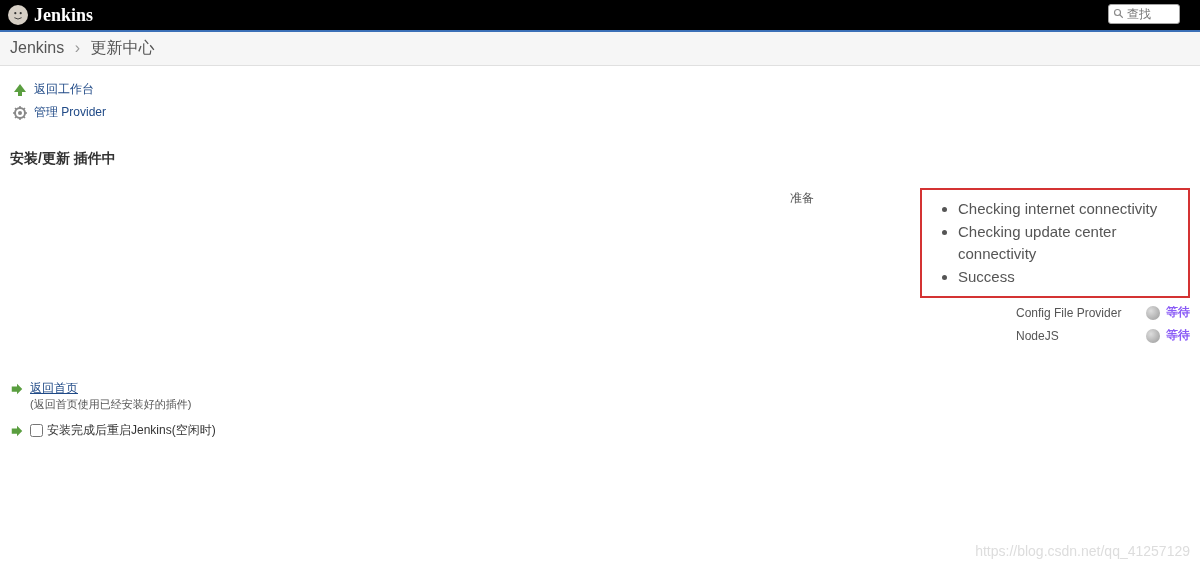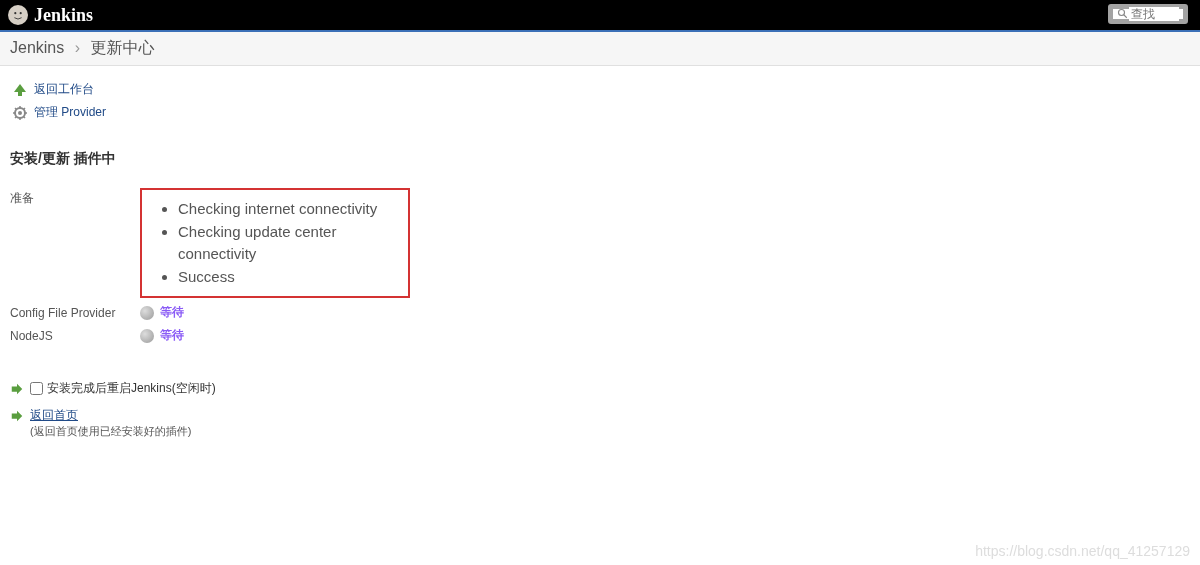--- a/index.html
+++ b/index.html
@@ -3,37 +3,37 @@
   <meta charset="utf-8">
   <style>
     * { margin: 0; padding: 0; box-sizing: border-box; }
     body { font-family: Arial, "Microsoft YaHei", sans-serif; font-size: 12px; color: #333; background: #fff; width: 1200px; }
     
     .topbar { background: #000; height: 30px; display: flex; align-items: center; padding: 0 8px; position: relative; }
     .topbar-border { height: 2px; background: #3c70b7; width: 100%; }
     .logo-wrap { display: flex; align-items: center; gap: 6px; }
     .logo-icon { width: 20px; height: 20px; background: #d6cfc5; border-radius: 50%; display: flex; align-items: center; justify-content: center; font-size: 14px; }
     .logo-text { color: #fff; font-weight: bold; font-size: 18px; font-family: Georgia, serif; }
-    .search-wrap { position: absolute; right: 12px; top: 4px; display: flex; align-items: center; background: #fff; border: 5px solid #a3a3a3; border-radius: 3px; padding: 0 4px; height: 20px; }
+    .search-wrap { position: absolute; right: 20px; top: 4px; display: flex; align-items: center; background: #fff; border: 1px solid #a3a3a3; border-radius: 3px; padding: 0 4px; height: 20px; }
     .search-icon-svg { width: 12px; height: 12px; fill: #888; }
     .search-input { border: none; outline: none; font-size: 12px; width: 50px; padding-left: 2px; color: #666; }
     
     .breadcrumb { background: #f6f6f6; border-bottom: 1px solid #e0e0e0; padding: 6px 10px; font-size: 16px; color: #555; }
     .breadcrumb a { color: #555; text-decoration: none; }
     .breadcrumb-sep { margin: 0 6px; color: #999; }
     
     .layout { display: flex; flex-direction: column; }
     .sidebar { width: 260px; padding: 12px 8px; }
     .side-item { display: flex; align-items: center; gap: 6px; padding: 3px 4px; color: #204a87; cursor: pointer; }
     .side-icon { width: 16px; height: 16px; flex-shrink: 0; }
     
     .main { flex: 1; padding: 14px 10px; }
     .page-title { font-size: 14px; font-weight: bold; color: #333; margin-bottom: 20px; }
     
-    .row { display: flex; align-items: flex-start; margin-bottom: 6px; }
+    .row { display: flex; align-items: flex-start; margin-bottom: 6px; justify-content: flex-end; }
     .row-label { width: 130px; color: #555; padding-top: 2px; font-size: 12px; }
     .row-body { flex: 0 0 auto; }
     
     .prep-box { border: 2px solid #d43333; padding: 8px 16px 8px 8px; width: 270px; }
     .prep-box ul { list-style: disc; padding-left: 28px; color: #555; font-size: 15px; }
     .prep-box li { line-height: 1.5; }
     
     .status-row { display: flex; align-items: center; gap: 6px; }
     .spinner { width: 14px; height: 14px; border-radius: 50%; background: radial-gradient(circle at 35% 35%, #ddd, #999); }
     .status-text { color: #8b5cf6; font-size: 12px; font-weight: bold; }
@@ -130,31 +130,31 @@
         <span class="status-text">等待</span>
       </div>
     </div>
 
     <div class="spacer"></div>
 
     <div class="action-row">
       <svg class="arrow-icon" viewBox="0 0 16 16">
           <path d="M2 5 L8 5 L8 2 L14 8 L8 14 L8 11 L2 11 Z" fill="#5a9e3f"></path>
         </svg>
-      <div class="checkbox-row">
-        <input type="checkbox" style="">
-        <span>安装完成后重启Jenkins(空闲时)</span>
+      <div class="action-body">
+        <span class="link">返回首页</span><br>
+        <span class="link-sub">(返回首页使用已经安装好的插件)</span>
       </div>
     </div>
 
     <div class="action-row">
       <svg class="arrow-icon" viewBox="0 0 16 16">
           <path d="M2 5 L8 5 L8 2 L14 8 L8 14 L8 11 L2 11 Z" fill="#5a9e3f"></path>
         </svg>
-      <div class="action-body">
-        <span class="link">返回首页</span><br>
-        <span class="link-sub">(返回首页使用已经安装好的插件)</span>
+      <div class="checkbox-row">
+        <input type="checkbox" style="">
+        <span>安装完成后重启Jenkins(空闲时)</span>
       </div>
     </div>
   </div>
 </div>
 
 <div class="watermark">https://blog.csdn.net/qq_41257129</div>
 
 </body></html>

